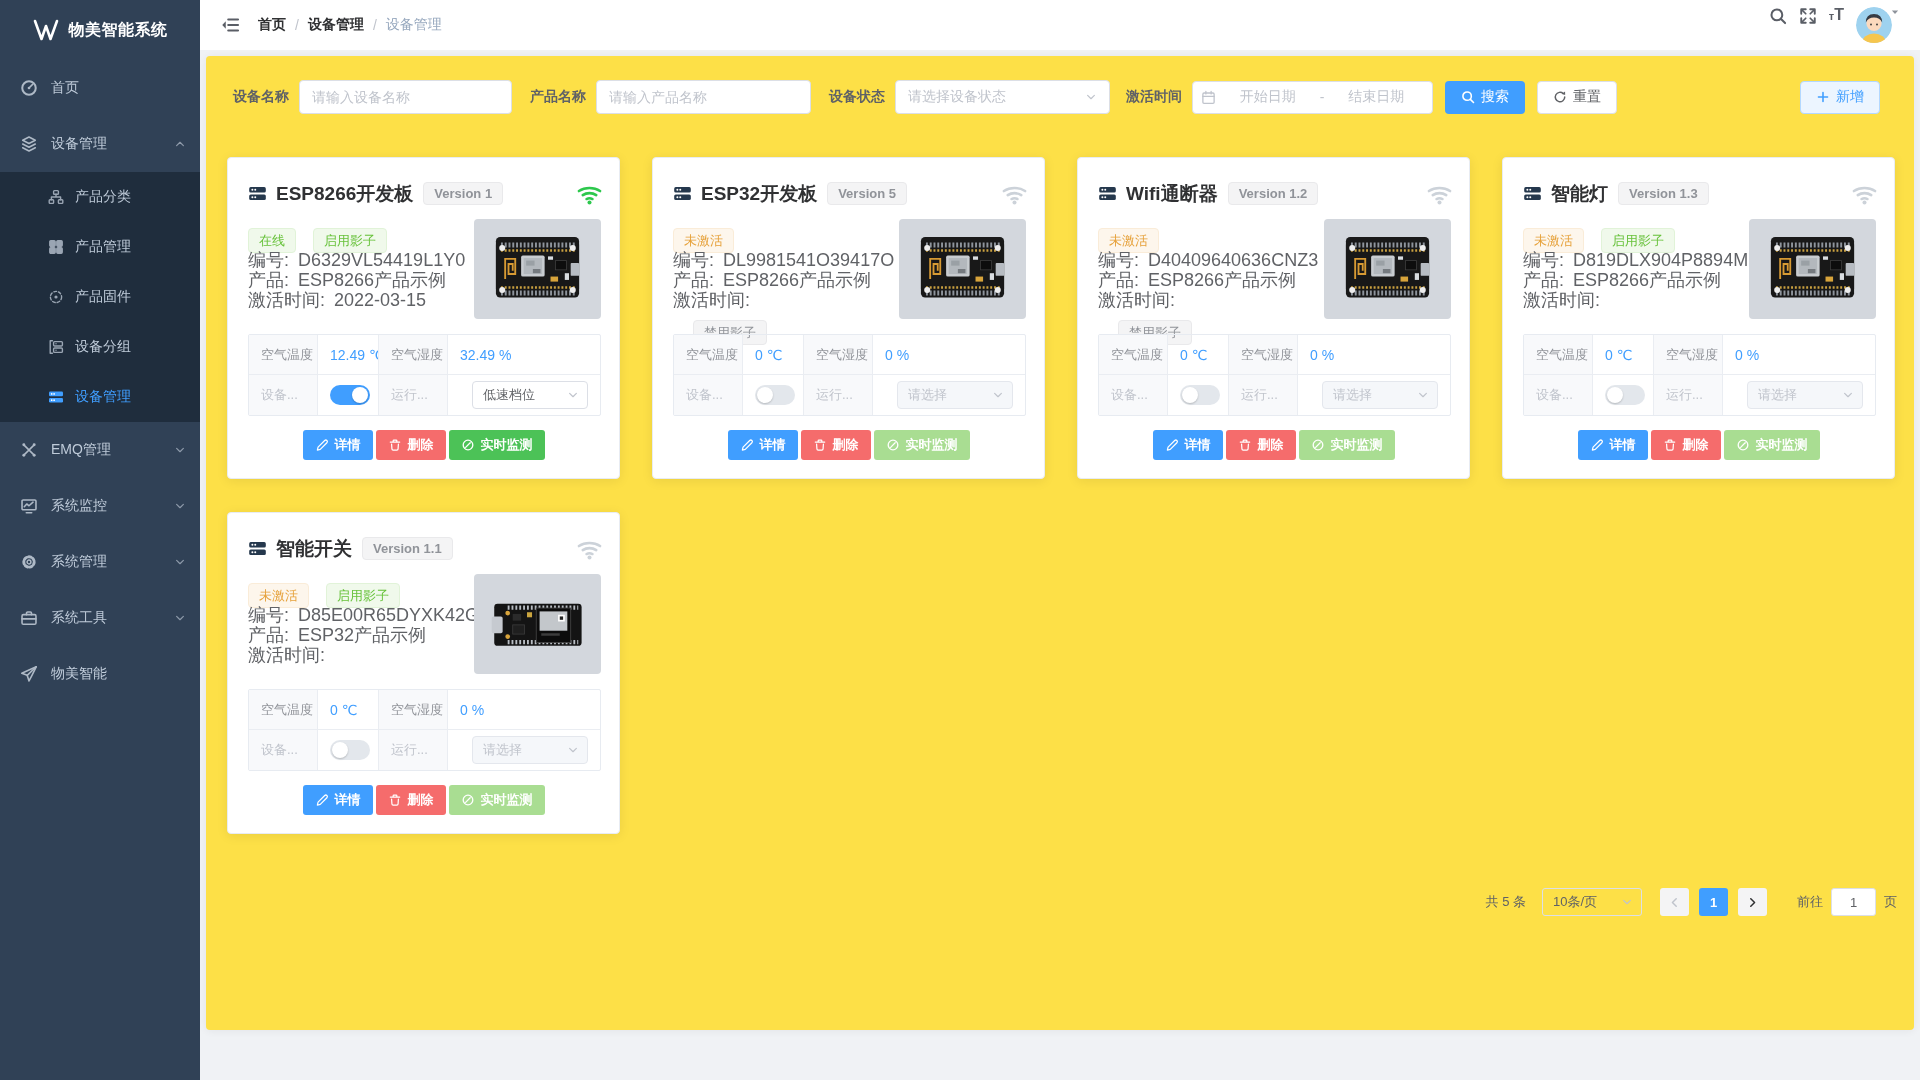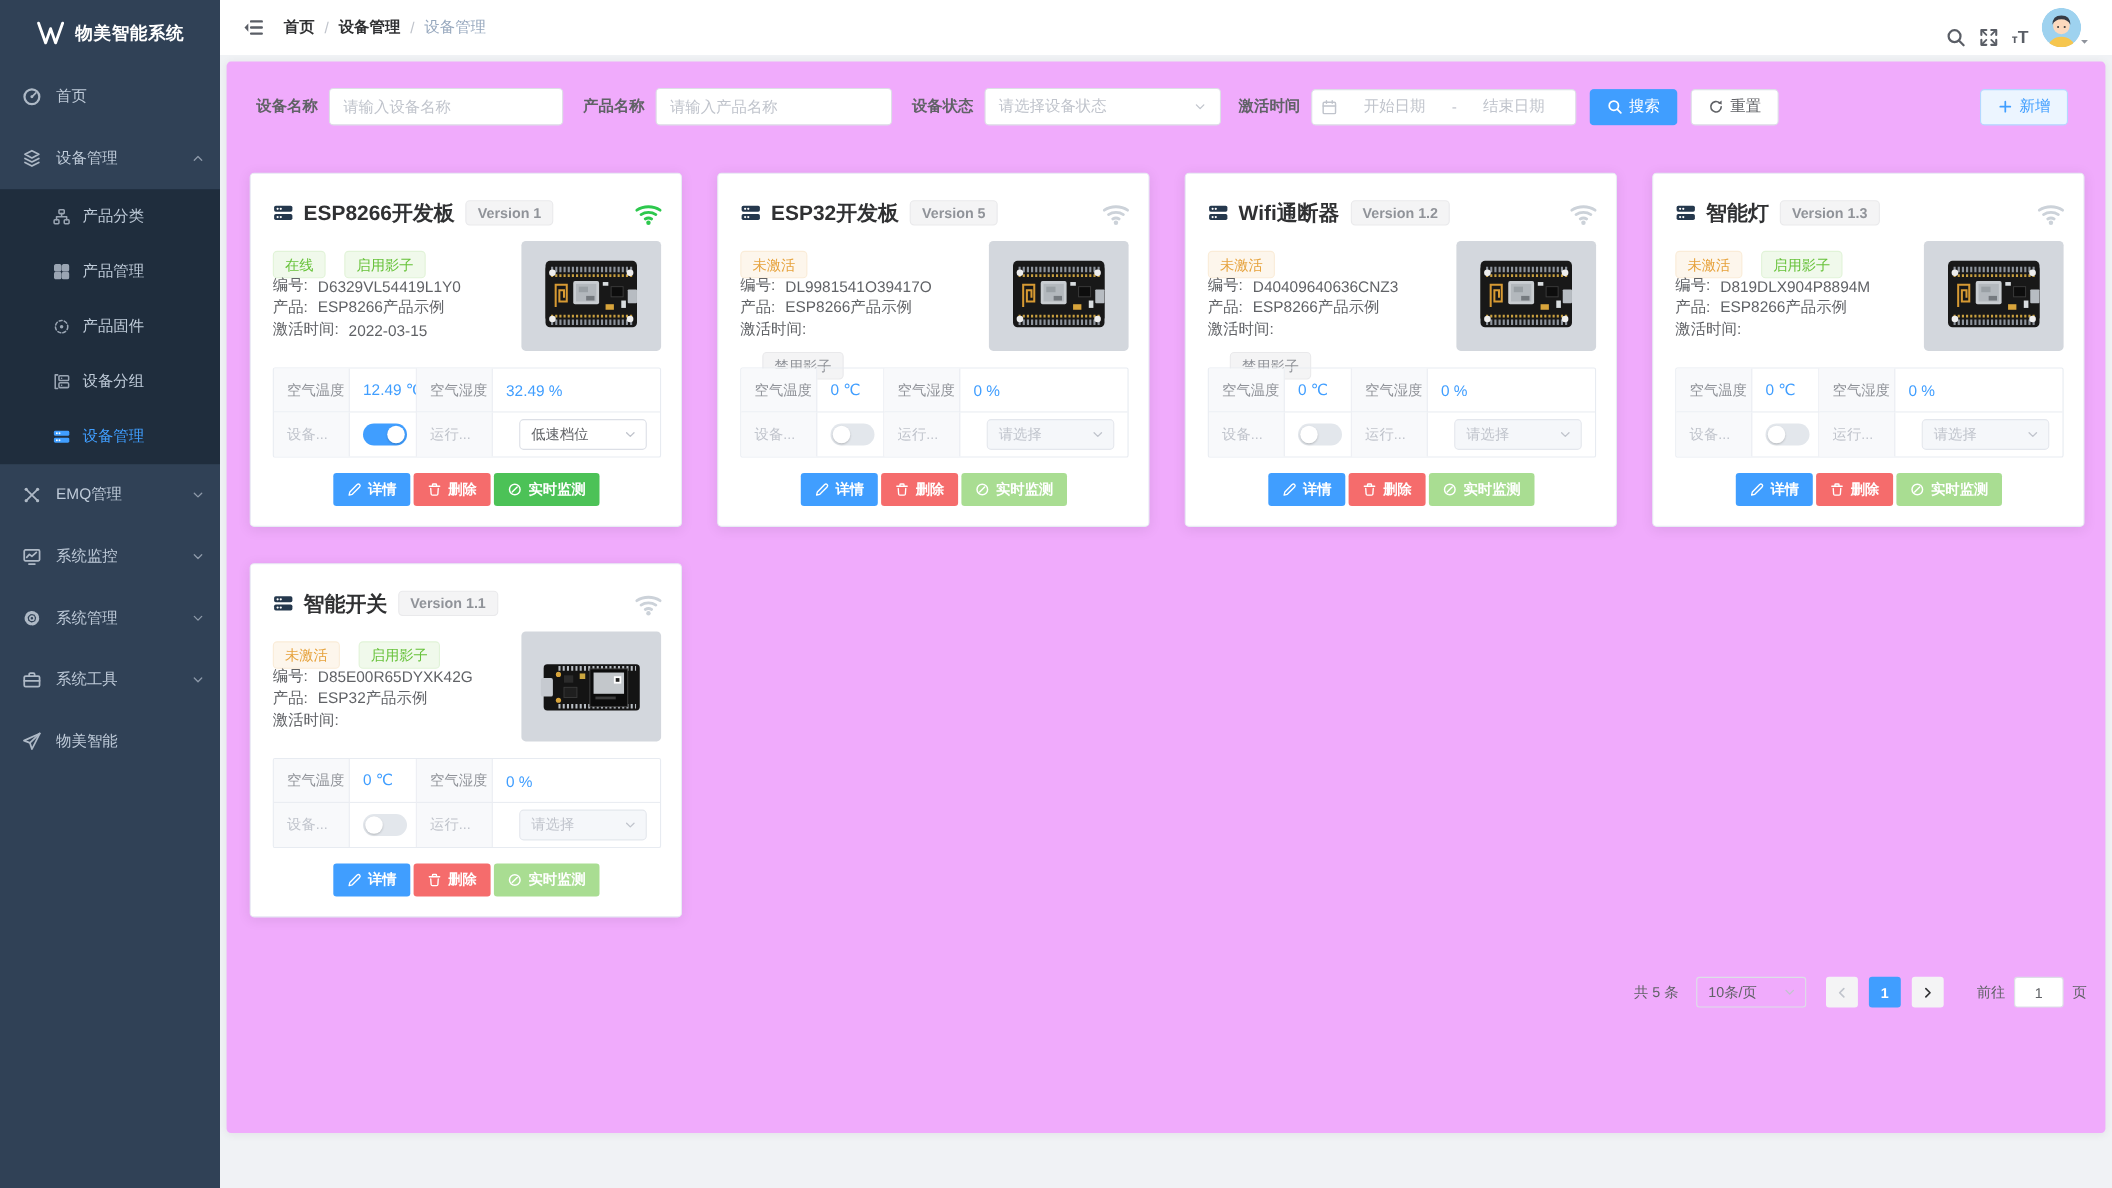--- a/index.html
+++ b/index.html
@@ -26,30 +26,30 @@
 
   
   .topbar { position:absolute; left:200px; top:0; right:0; height:50px; background:#fff;
     display:flex; align-items:center; padding:0 20px; }
   .collapse-btn { width:20px; height:20px; color:#5a5e66; margin-right:18px; cursor:pointer;
     display:flex; align-items:center; }
   .breadcrumb { display:flex; align-items:center; gap:9px; }
   .crumb { color:#303133; font-weight:700; cursor:pointer; }
   .crumb.last { color:#97a8be; font-weight:400; cursor:default; }
   .bsep { color:#c0c4cc; font-weight:400; }
-  .top-right { margin-left:auto; display:flex; align-items:flex-end; gap:12px; }
+  .top-right { margin-left:auto; display:flex; align-items:flex-start; gap:12px; }
   .tr-icon { width:18px; height:18px; color:#5a5e66; cursor:pointer; display:flex; }
   .fontsize-ic { font-weight:bold; color:#5a5e66; cursor:pointer; font-size:16px; line-height:1; }
   .fontsize-ic .sm { font-size:11px; }
   .avatar { width:36px; height:36px; border-radius:50%; overflow:hidden; cursor:pointer; flex:none; }
   .avatar-caret { width:10px; height:10px; color:#8e939b; margin-left:-14px; cursor:pointer; display:flex; }
 
   
   .container { position:absolute; left:206px; top:56px; width:1708px; height:974px;
-    background:#f0abfc; border-radius:4px; box-shadow:0 1px 8px rgba(0,21,41,.06); }
+    background:#fde047; border-radius:4px; box-shadow:0 1px 8px rgba(0,21,41,.06); }
 
   
   .filter-row { display:flex; align-items:center; padding:24px 34px 0 27px; }
   .fitem { display:flex; align-items:center; margin-right:18px; }
   .flabel { font-weight:700; color:#606266; margin-right:10px; white-space:nowrap; }
   .tbox { height:33px; border:1px solid #dcdfe6; border-radius:4px; background:#fff;
     display:flex; align-items:center; padding:16px 12px; color:#606266; font-size:14px; }
   input.tbox { outline:none; }
   input.tbox::placeholder { color:#c0c4cc; }
   .w213 { width:213px; } .w215 { width:215px; } .w241 { width:241px; }
@@ -81,21 +81,21 @@
   .wifi { margin-left:auto; width:27px; height:27px; display:flex; }
   .wifi.online { color:var(--wifi_online,#2dc84d); }
   .wifi.off { color:var(--wifi_offline,#ccd2d9); }
   .tag-row { position:absolute; top:70px; left:20px; display:flex; gap:17px; }
   .tag { height:25px; display:inline-flex; align-items:center; padding:0 10px;
     border-radius:4px; font-size:13px; border:1px solid; white-space:nowrap; }
   .tag.success { background:#f0f9eb; border-color:#e1f3d8; color:var(--success,#67C23A); }
   .tag.warning { background:#fdf6ec; border-color:#faecd8; color:var(--warning,#E6A23C); }
   .tag.info { background:#f4f4f5; border-color:#e9e9eb; color:var(--info,#909399); }
   .info { position:absolute; top:92px; left:20px; }
-  .irow { height:20px; display:flex; gap:9px; font-size:14px; color:#606266; align-items:center; }
+  .irow { height:20px; display:flex; gap:9px; font-size:18px; color:#606266; align-items:center; }
   .device-photo { position:absolute; top:61px; right:18px; width:127px; height:100px;
     background:#d3d7dd; border-radius:4px; display:flex; align-items:center; justify-content:center; }
   .metrics { position:absolute; top:176px; left:20px; width:353px;
     display:grid; grid-template-columns:69px 61px 69px 152px;
     border:1px solid #e7ebf1; border-radius:2px; }
   .cell { height:40px; display:flex; align-items:center; padding-left:12px;
     border-right:1px solid #eaedf2; border-bottom:1px solid #eaedf2; overflow:hidden; }
   .cell.c4 { border-right:none; padding-left:12px; }
   .cell.r2 { border-bottom:none; }
   .cell.lab { background:#f8f9fb; color:#909399; font-size:13px; white-space:nowrap; }

